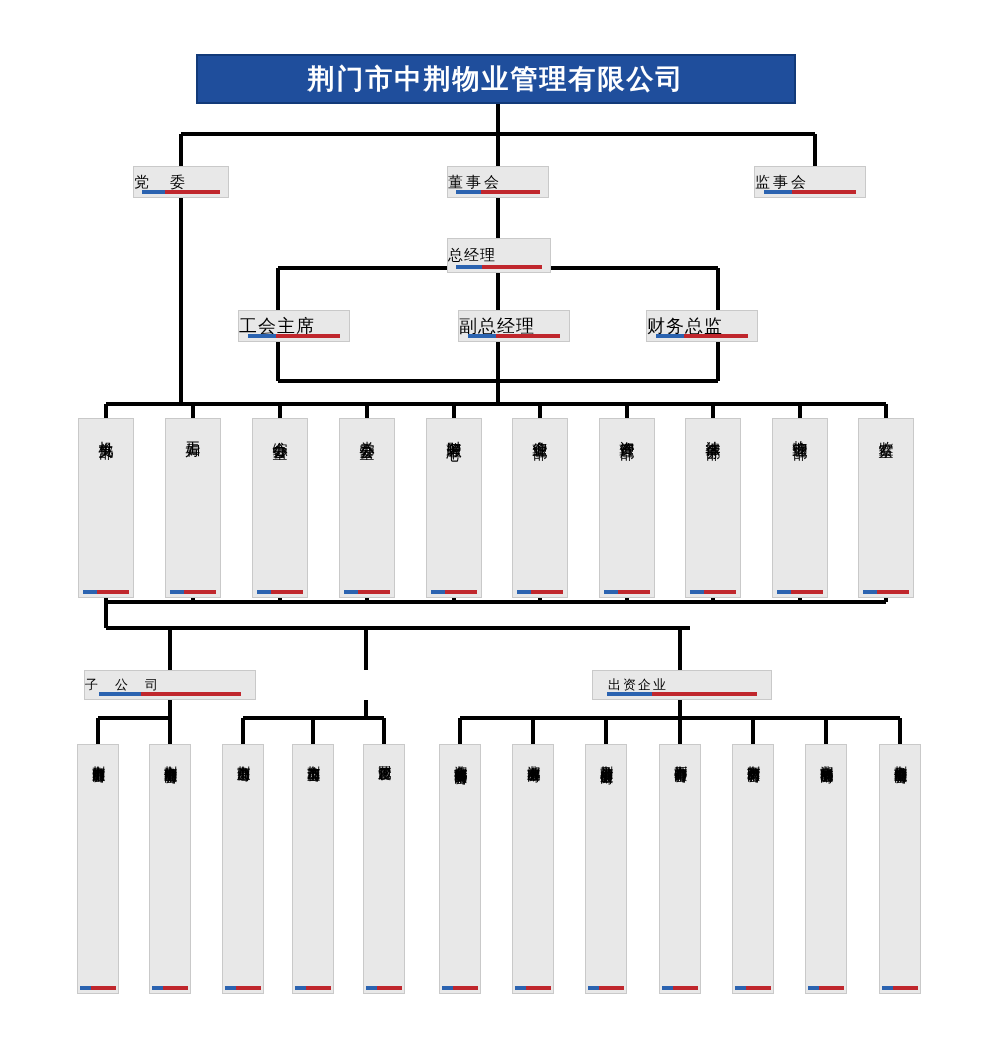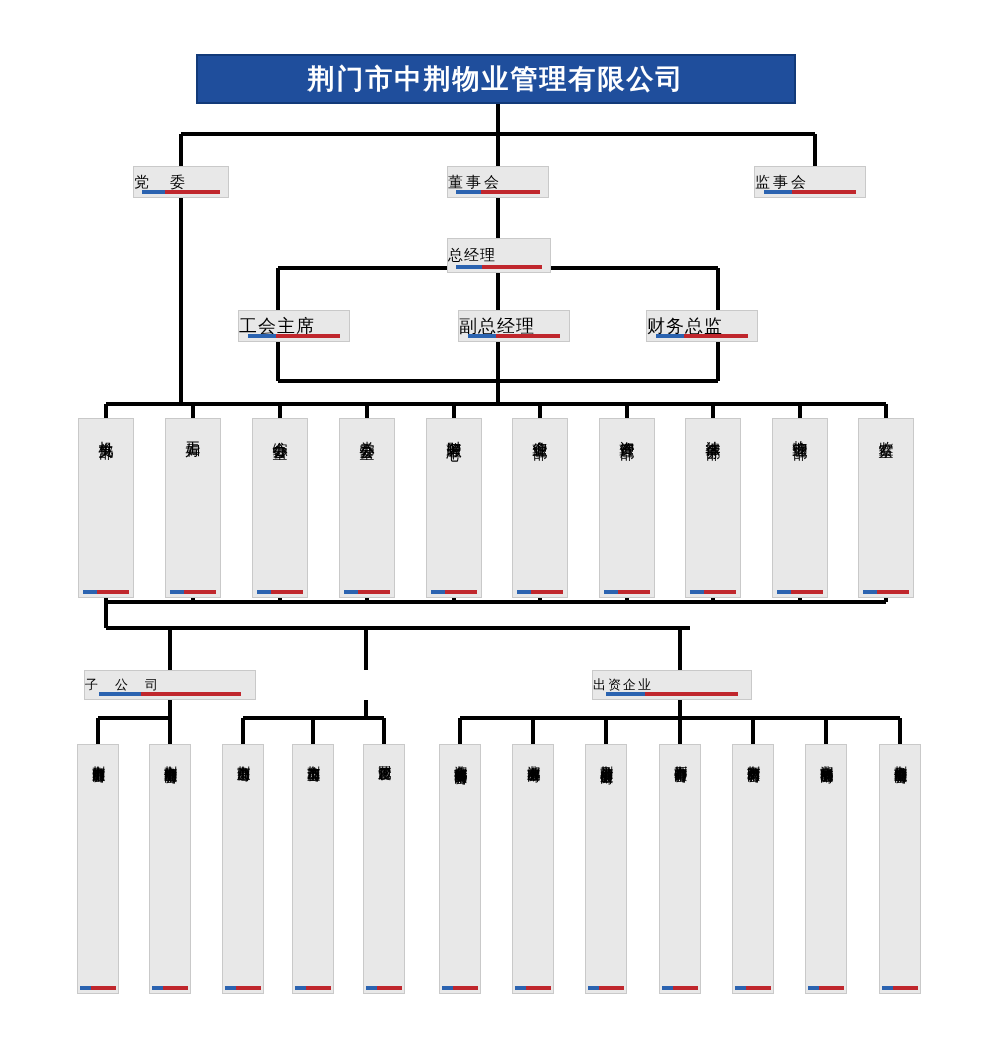--- a/index.html
+++ b/index.html
@@ -346,21 +346,21 @@
       </span>
   </div>
 
   <div class="node group" style="left:84px; top:670px; width:172px;">
     <span>子　公　司</span>
     <span class="ul">
         <i class="b"></i>
         <i class="r"></i>
       </span>
   </div>
-  <div class="node group" style="left:592px; top:670px; width:160px;">
+  <div class="node group" style="left:592px; top:670px; width:180px;padding-left:15px;">
     <span>出资企业</span>
     <span class="ul">
         <i class="b"></i>
         <i class="r"></i>
       </span>
   </div>
 
   <div class="node leaf" style="left:77px; top:744px;">
     <span class="label">荆门市中荆置业有限公司</span>
     <span class="ul">

